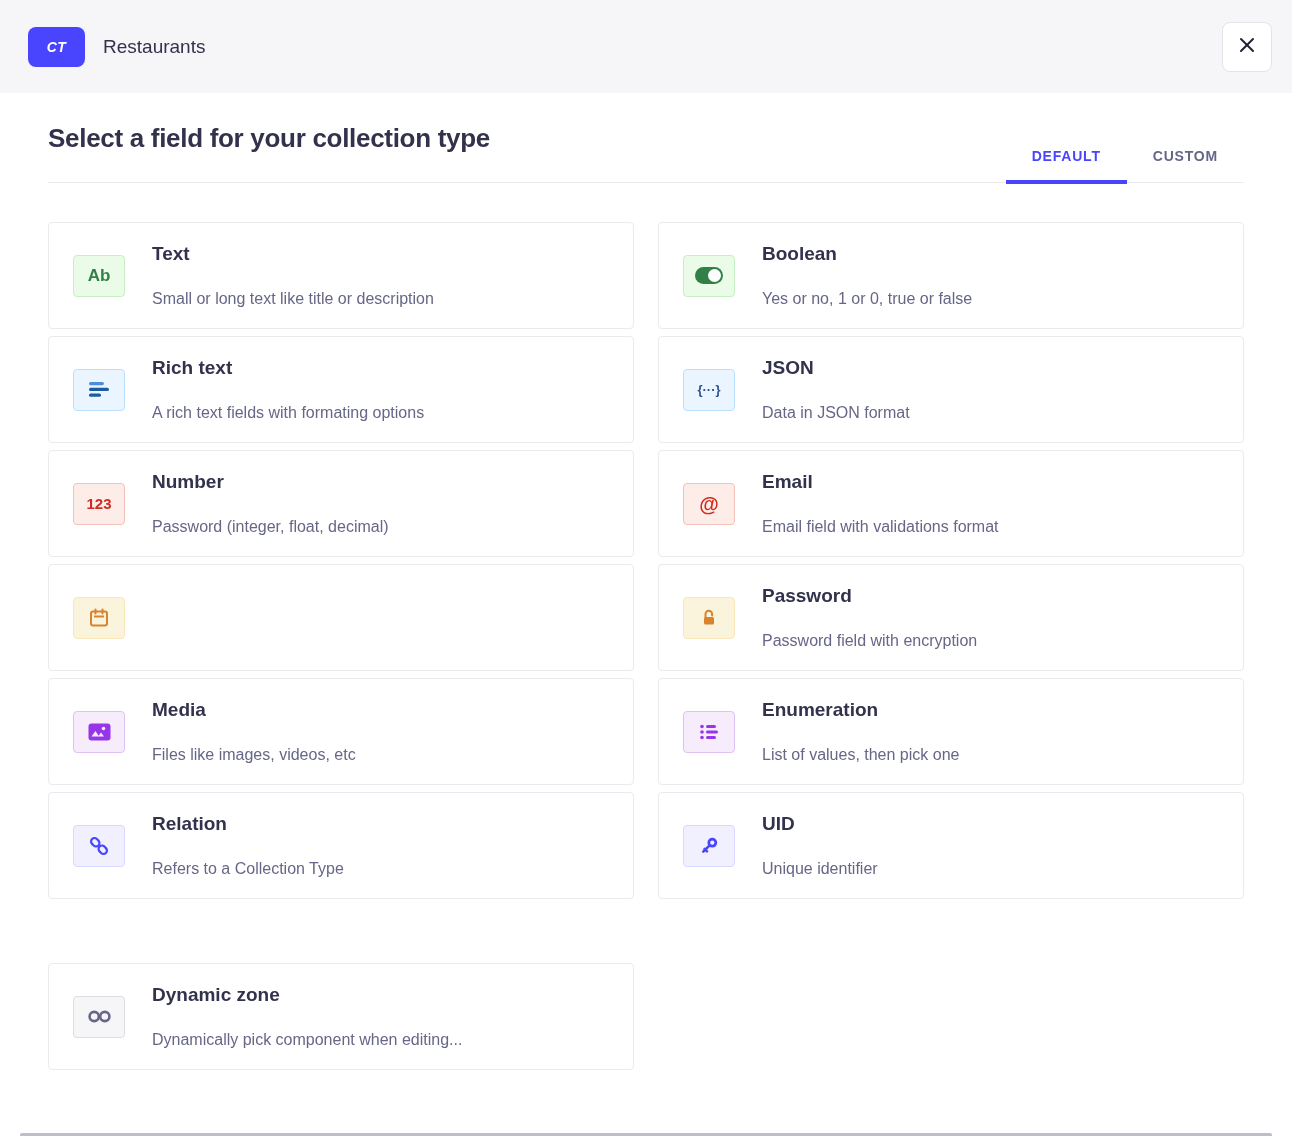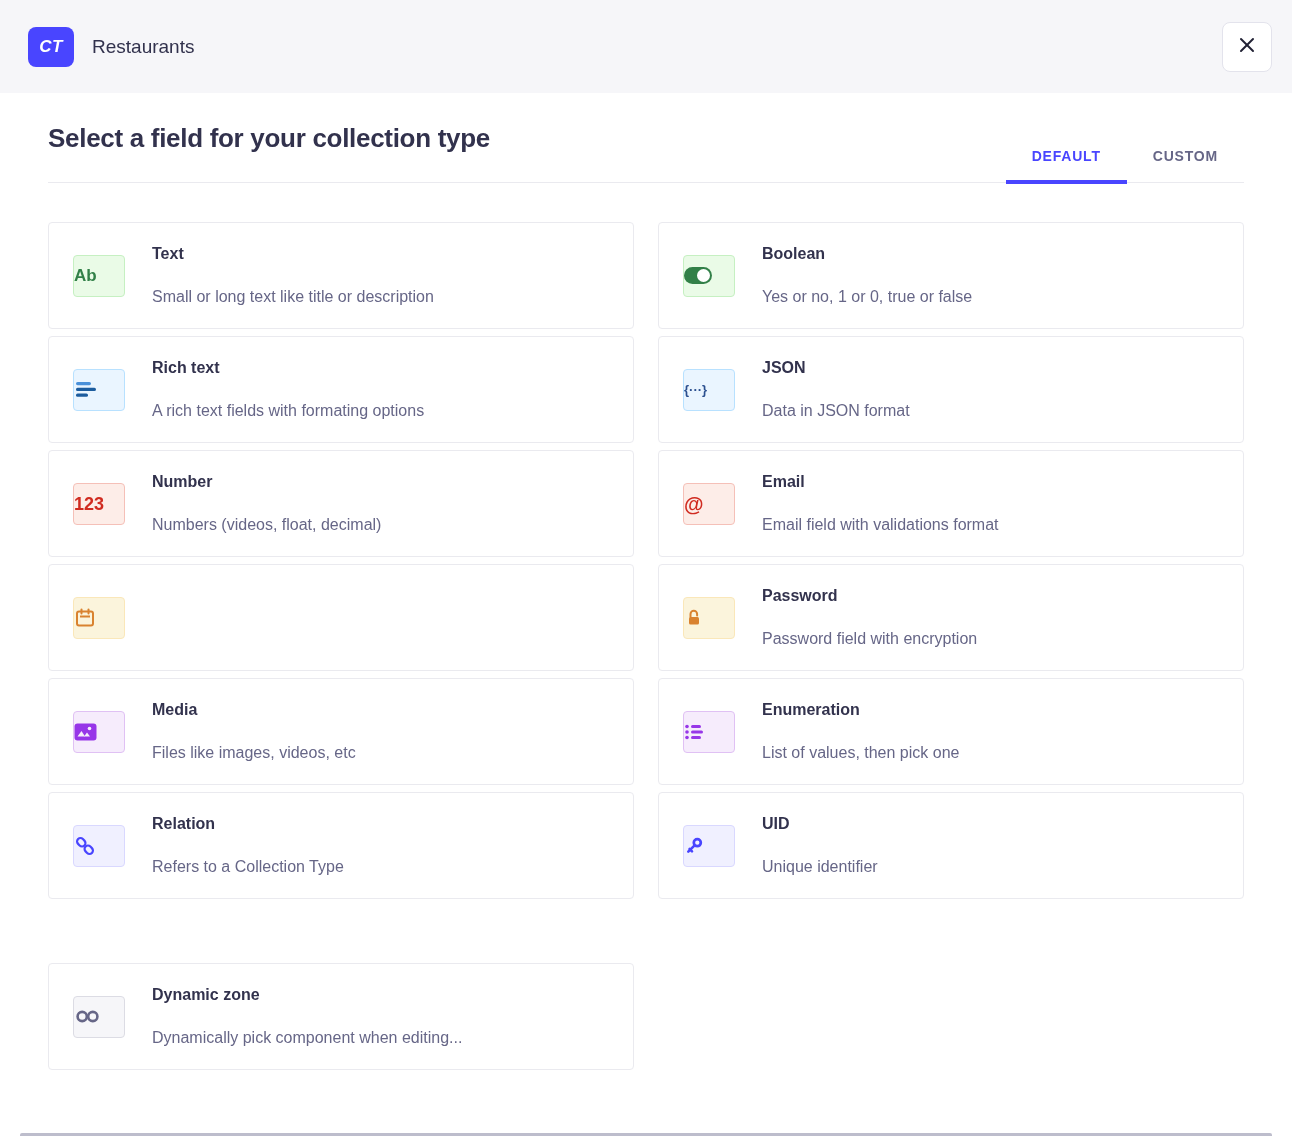--- a/index.html
+++ b/index.html
@@ -13,27 +13,27 @@
   }
   
   .modal-header {
     height:93px;
     background:#F6F6F9;
     display:flex;
     align-items:center;
     padding:0 20px 0 28px;
   }
   .ct-badge {
-    width:46px; height:40px;
+    width:57px; height:40px;
     background:#4945FF;
     border-radius:8px;
     color:#fff;
     font-weight:bold;
     font-style:italic;
-    font-size:17px;
+    font-size:14px;
     display:flex; align-items:center; justify-content:center;
     letter-spacing:0.5px;
   }
   .header-title {
     margin-left:18px;
     font-size:19px;
     font-weight:normal;
     color:#32324D;
   }
   .close-btn {
@@ -95,27 +95,27 @@
     height:107px;
     display:flex;
     align-items:center;
     padding:0 24px;
     cursor:pointer;
   }
   .icon-box {
     width:52px; height:42px;
     border-radius:4px;
     border:1px solid transparent;
-    display:flex; align-items:center; 
+    display:flex; align-items:center; justify-content:center;
     flex-shrink:0;
   }
   .glyph { font-weight:bold; line-height:1; }
   .card-text { margin-left:27px; }
   .card-title {
-    font-size:16px;
+    font-size:19px;
     font-weight:bold;
     color:#32324D;
   }
   .card-desc {
     font-size:16px;
     color:#666687;
     margin-top:25px;
   }
   
   .toggle-pill {
@@ -202,25 +202,25 @@
         <div class="icon-box" style="background:#EAF5FF;border-color:#B8E1FF">
           <span class="glyph" style="color:#2B4F8F;font-size:13px">{···}</span>
         </div>
         <div class="card-text">
           <div class="card-title">JSON</div>
           <div class="card-desc">Data in JSON format</div>
         </div>
       </div>
       <div class="card">
         <div class="icon-box" style="background:#FDEDE8;border-color:#F5C0B8">
-          <span class="glyph" style="color:#D02B20;font-size:18px">123</span>
+          <span class="glyph" style="color:#D02B20;font-size:15px">123</span>
         </div>
         <div class="card-text">
           <div class="card-title">Number</div>
-          <div class="card-desc">Numbers (videos, float, decimal)</div>
+          <div class="card-desc">Password (integer, float, decimal)</div>
         </div>
       </div>
       <div class="card">
         <div class="icon-box" style="background:#FDEDE8;border-color:#F5C0B8">
           <span class="glyph" style="color:#D02B20;font-size:20px">@</span>
         </div>
         <div class="card-text">
           <div class="card-title">Email</div>
           <div class="card-desc">Email field with validations format</div>
         </div>

